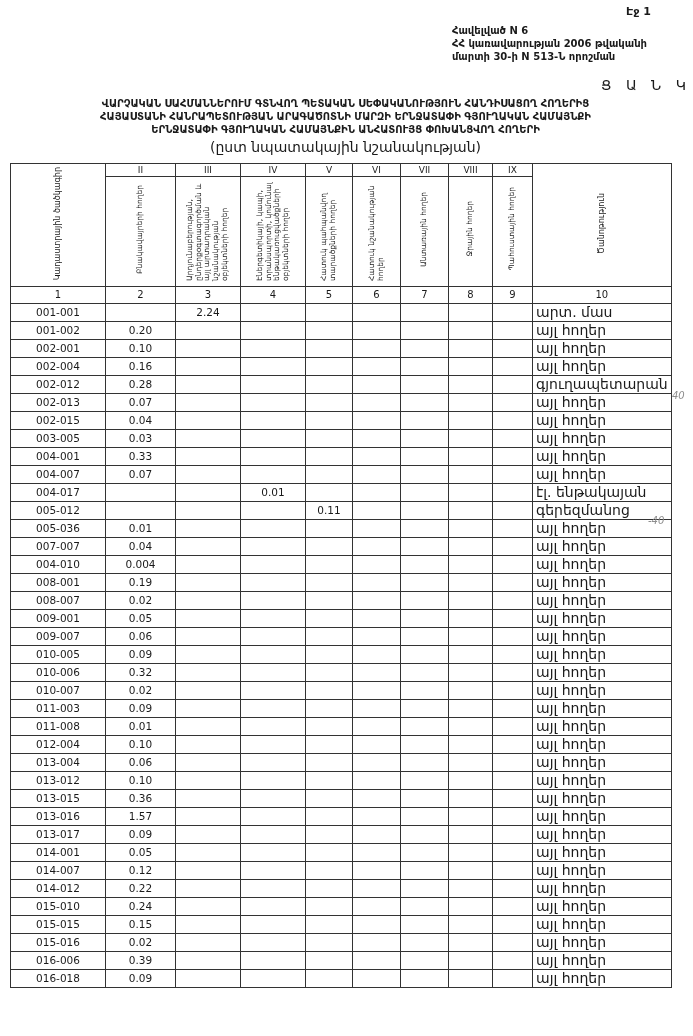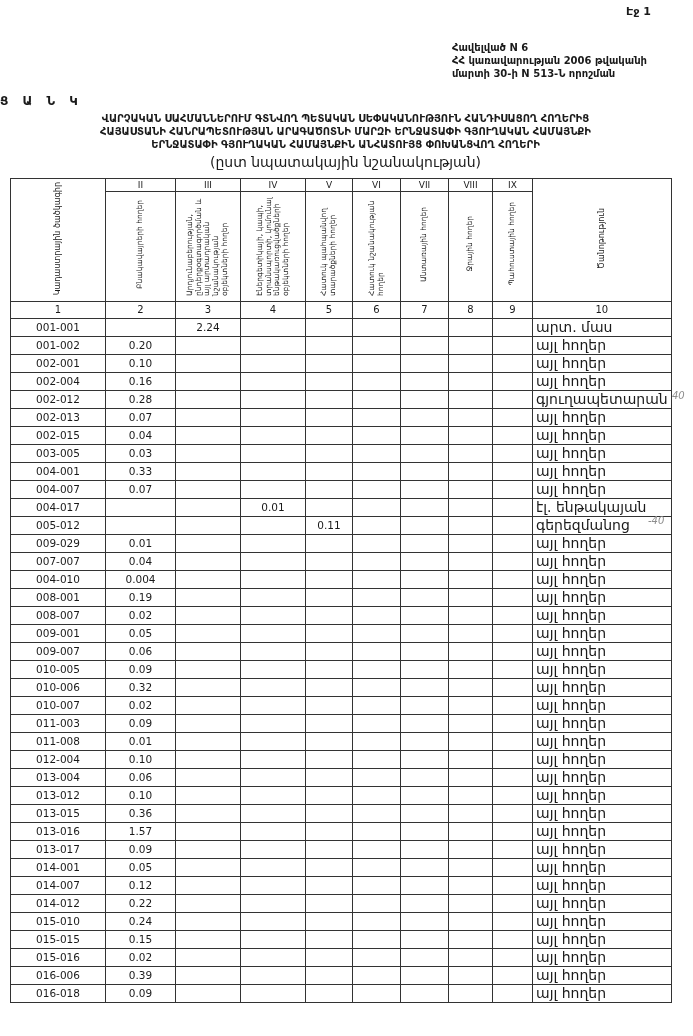--- a/index.html
+++ b/index.html
@@ -3,39 +3,39 @@
 <meta charset="utf-8">
 <style>
   * { box-sizing: border-box; margin: 0; padding: 0; }
   html, body {
     width: 693px; height: 1036px;
     background: #ffffff;
     font-family: "DejaVu Sans", sans-serif;
     color: #1a1a1a;
     overflow: hidden;
   }
-  .page { position: relative; width: 691px; height: 1036px; padding-top: 21px; }
+  .page { position: relative; width: 691px; height: 1036px; padding-top: 4px; }
 
   .page-number {
     position: absolute; top: 5px; right: 40px;
     font-weight: bold; font-size: 11px;
   }
 
   .annex-block {
     margin: 20px 44px 0 auto;
     width: fit-content;
     font-weight: bold;
     font-size: 10px;
     line-height: 1.3;
   }
 
   .doc-title {
-    text-align: left;
-    font-weight: bold;
-    font-size: 12px;
+    text-align: right;
+    font-weight: normal;
+    font-size: 14px;
     letter-spacing: 5px;
     margin-top: 14px;
   }
   .heading-lines {
     text-align: center;
     font-weight: bold;
     font-size: 10px;
     line-height: 1.32;
     margin-top: 4px;
   }
@@ -312,21 +312,21 @@
     <td class="value-cell"></td>
     <td class="value-cell"></td>
     <td class="value-cell">0.11</td>
     <td class="value-cell"></td>
     <td class="value-cell"></td>
     <td class="value-cell"></td>
     <td class="value-cell"></td>
     <td class="note-cell">գերեզմանոց</td>
   </tr>
         <tr>
-    <td class="code-cell">009-029</td>
+    <td class="code-cell">005-036</td>
     <td class="value-cell">0.01</td>
     <td class="value-cell"></td>
     <td class="value-cell"></td>
     <td class="value-cell"></td>
     <td class="value-cell"></td>
     <td class="value-cell"></td>
     <td class="value-cell"></td>
     <td class="value-cell"></td>
     <td class="note-cell">այլ հողեր</td>
   </tr>

